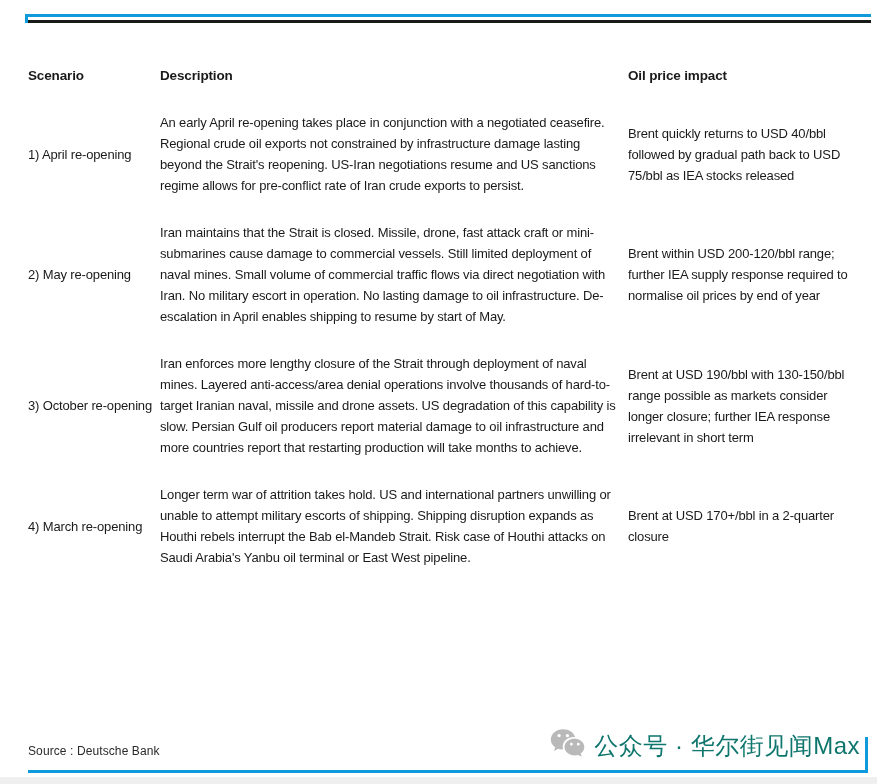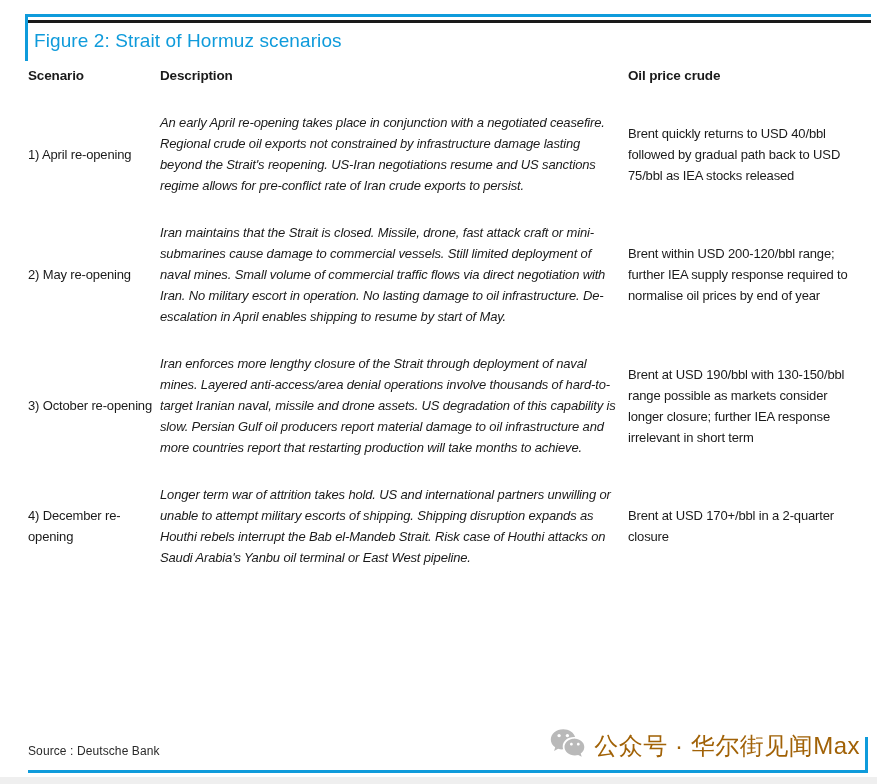--- a/index.html
+++ b/index.html
@@ -46,33 +46,33 @@
     font-weight:bold;
     padding:4px 0 16px 0;
     vertical-align:top;
     margin-left:8px;
   }
   td {
     vertical-align:middle;
     padding:13px 0;
     line-height:21px;
   }
-  td.desc   { padding-right:8px;font-style:italic; }
+  td.desc   { padding-right:8px; }
   td.impact { padding-right:6px; }
 
   
   .source {
     position:absolute; left:28px; top:744px;
     font-size:12px; color:#2a2a2a;
     letter-spacing:0.1px;
   }
   .watermark {
     position:absolute; right:17px; top:728px;
     display:flex; align-items:center; gap:8px;
-    color:#a16207;
+    color:#0f766e;
   }
   .watermark-text {
     font-size:24px;
     letter-spacing:0.5px;
     white-space:nowrap;
   }
   .bottom-line {
     position:absolute; left:28px; top:770px; width:840px; height:3px;
     background:#0f9bdb;
   }
@@ -87,54 +87,53 @@
 </style>
 </head>
 <body>
 
 <div class="sheet">
 
   <div class="fig-header">
     <div class="rule-blue"></div>
     <div class="rule-gap"></div>
     <div class="rule-black"></div>
-    <div class="fig-title">Figure 2: Strait of Hormuz scenarios</div>
   </div>
 
   <table class="scenarios">
     <colgroup>
       <col class="c-scenario">
       <col class="c-desc">
       <col class="c-impact">
     </colgroup>
     <thead>
       <tr>
         <th>Scenario</th>
         <th>Description</th>
-        <th>Oil price crude</th>
+        <th>Oil price impact</th>
       </tr>
     </thead>
     <tbody>
       <tr>
         <td class="scenario">1) April re-opening</td>
         <td class="desc">An early April re-opening takes place in conjunction with a negotiated ceasefire. Regional crude oil exports not constrained by infrastructure damage lasting beyond the Strait's reopening. US-Iran negotiations resume and US sanctions regime allows for pre-conflict rate of Iran crude exports to persist.</td>
         <td class="impact">Brent quickly returns to USD 40/bbl followed by gradual path back to USD 75/bbl as IEA stocks released</td>
       </tr>
       <tr>
         <td class="scenario">2) May re-opening</td>
         <td class="desc">Iran maintains that the Strait is closed. Missile, drone, fast attack craft or mini-submarines cause damage to commercial vessels. Still limited deployment of naval mines. Small volume of commercial traffic flows via direct negotiation with Iran. No military escort in operation. No lasting damage to oil infrastructure. De-escalation in April enables shipping to resume by start of May.</td>
         <td class="impact">Brent within USD 200-120/bbl range; further IEA supply response required to normalise oil prices by end of year</td>
       </tr>
       <tr>
         <td class="scenario">3) October re-opening</td>
         <td class="desc">Iran enforces more lengthy closure of the Strait through deployment of naval mines. Layered anti-access/area denial operations involve thousands of hard-to-target Iranian naval, missile and drone assets. US degradation of this capability is slow. Persian Gulf oil producers report material damage to oil infrastructure and more countries report that restarting production will take months to achieve.</td>
         <td class="impact">Brent at USD 190/bbl with 130-150/bbl range possible as markets consider longer closure; further IEA response irrelevant in short term</td>
       </tr>
       <tr>
-        <td class="scenario">4) December re-opening</td>
+        <td class="scenario">4) March re-opening</td>
         <td class="desc">Longer term war of attrition takes hold. US and international partners unwilling or unable to attempt military escorts of shipping. Shipping disruption expands as Houthi rebels interrupt the Bab el-Mandeb Strait. Risk case of Houthi attacks on Saudi Arabia's Yanbu oil terminal or East West pipeline.</td>
         <td class="impact">Brent at USD 170+/bbl in a 2-quarter closure</td>
       </tr>
     </tbody>
   </table>
 
   <div class="source">Source : Deutsche Bank</div>
 
   <div class="watermark">
     <span>

